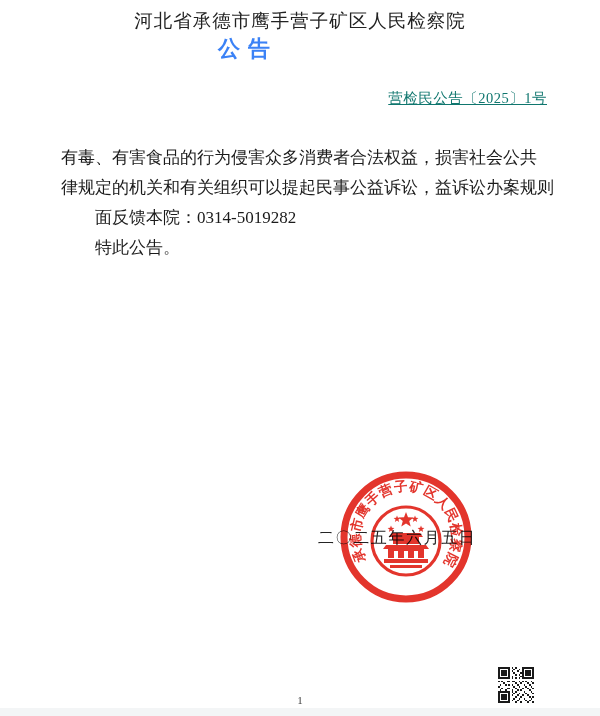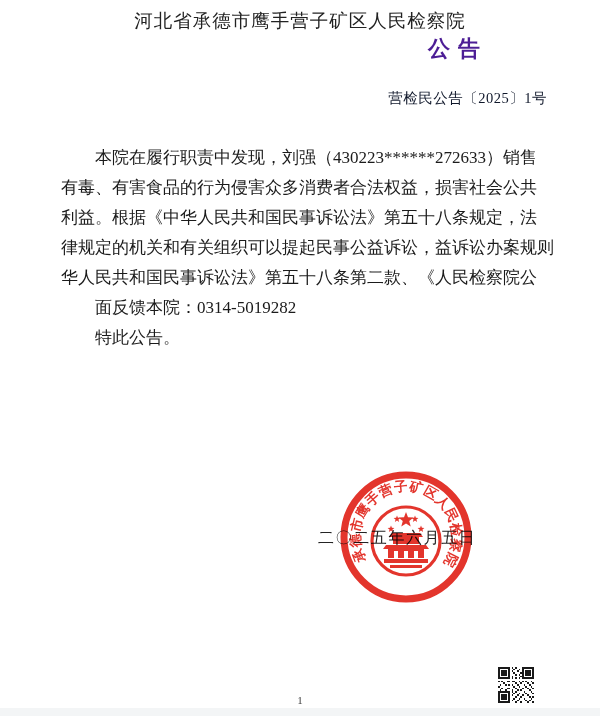--- a/index.html
+++ b/index.html
@@ -8,25 +8,25 @@
     background:#ffffff;
     font-family:"Liberation Serif","DejaVu Serif",serif;
     color:#1c1c1c;
   }
   .abs{position:absolute;}
   .org-title{
     top:8px;left:0;width:600px;text-align:center;
     font-size:18.5px;letter-spacing:1px;color:#222;
   }
   .doc-type{
-    top:34px;left:0;width:488px;text-align:right;
-    font-size:22px;font-weight:bold;letter-spacing:8px;text-indent:8px;color:#4c1d95;
+    top:34px;left:0;width:488px;text-align:center;
+    font-size:22px;font-weight:bold;letter-spacing:8px;text-indent:8px;color:#3b82f6;
   }
   .doc-number{
-    top:89px;right:53px;font-size:14.5px;color:#0f172a;letter-spacing:.5px;
+    top:89px;right:53px;font-size:14.5px;color:#0f766e;letter-spacing:.5px;text-decoration:underline;
   }
   .body-block{
     top:143px;left:61px;width:482px;
     font-size:17px;line-height:30px;color:#1b1b1b;
   }
   .line{white-space:nowrap;}
   .indent{text-indent:34px;}
   .issue-date{
     top:528px;left:318px;font-size:16px;letter-spacing:1.6px;
     color:#242424;z-index:1;white-space:nowrap;
@@ -49,25 +49,22 @@
   }
 </style>
 </head>
 <body>
 
 <div class="abs org-title">河北省承德市鹰手营子矿区人民检察院</div>
 <div class="abs doc-type">公告</div>
 <div class="abs doc-number">营检民公告〔2025〕1号</div>
 
 <div class="abs body-block">
-  <div class="line indent">本院在履行职责中发现，刘强（430223******272633）销售</div>
   <div class="line">有毒、有害食品的行为侵害众多消费者合法权益，损害社会公共</div>
-  <div class="line">利益。根据《中华人民共和国民事诉讼法》第五十八条规定，法</div>
   <div class="line">律规定的机关和有关组织可以提起民事公益诉讼，益诉讼办案规则</div>
-  <div class="line">华人民共和国民事诉讼法》第五十八条第二款、《人民检察院公</div>
   <div class="line indent"><span>面反馈本院：</span><span>0314-5019282</span></div>
   <div class="line indent">特此公告。</div>
 </div>
 
 <div class="abs issue-date">二〇二五年六月五日</div>
 
 <svg class="abs seal" viewBox="0 0 132 132" aria-hidden="true">
   <defs>
     <path id="sealArc" d="M 26.2 89 A 46 46 0 1 1 105.8 89" fill="none"></path>
     <polygon id="star" points="0,-8 2,-2.75 7.61,-2.47 3.23,1.05 4.7,6.47 0,3.4 -4.7,6.47 -3.23,1.05 -7.61,-2.47 -2,-2.75"></polygon>

